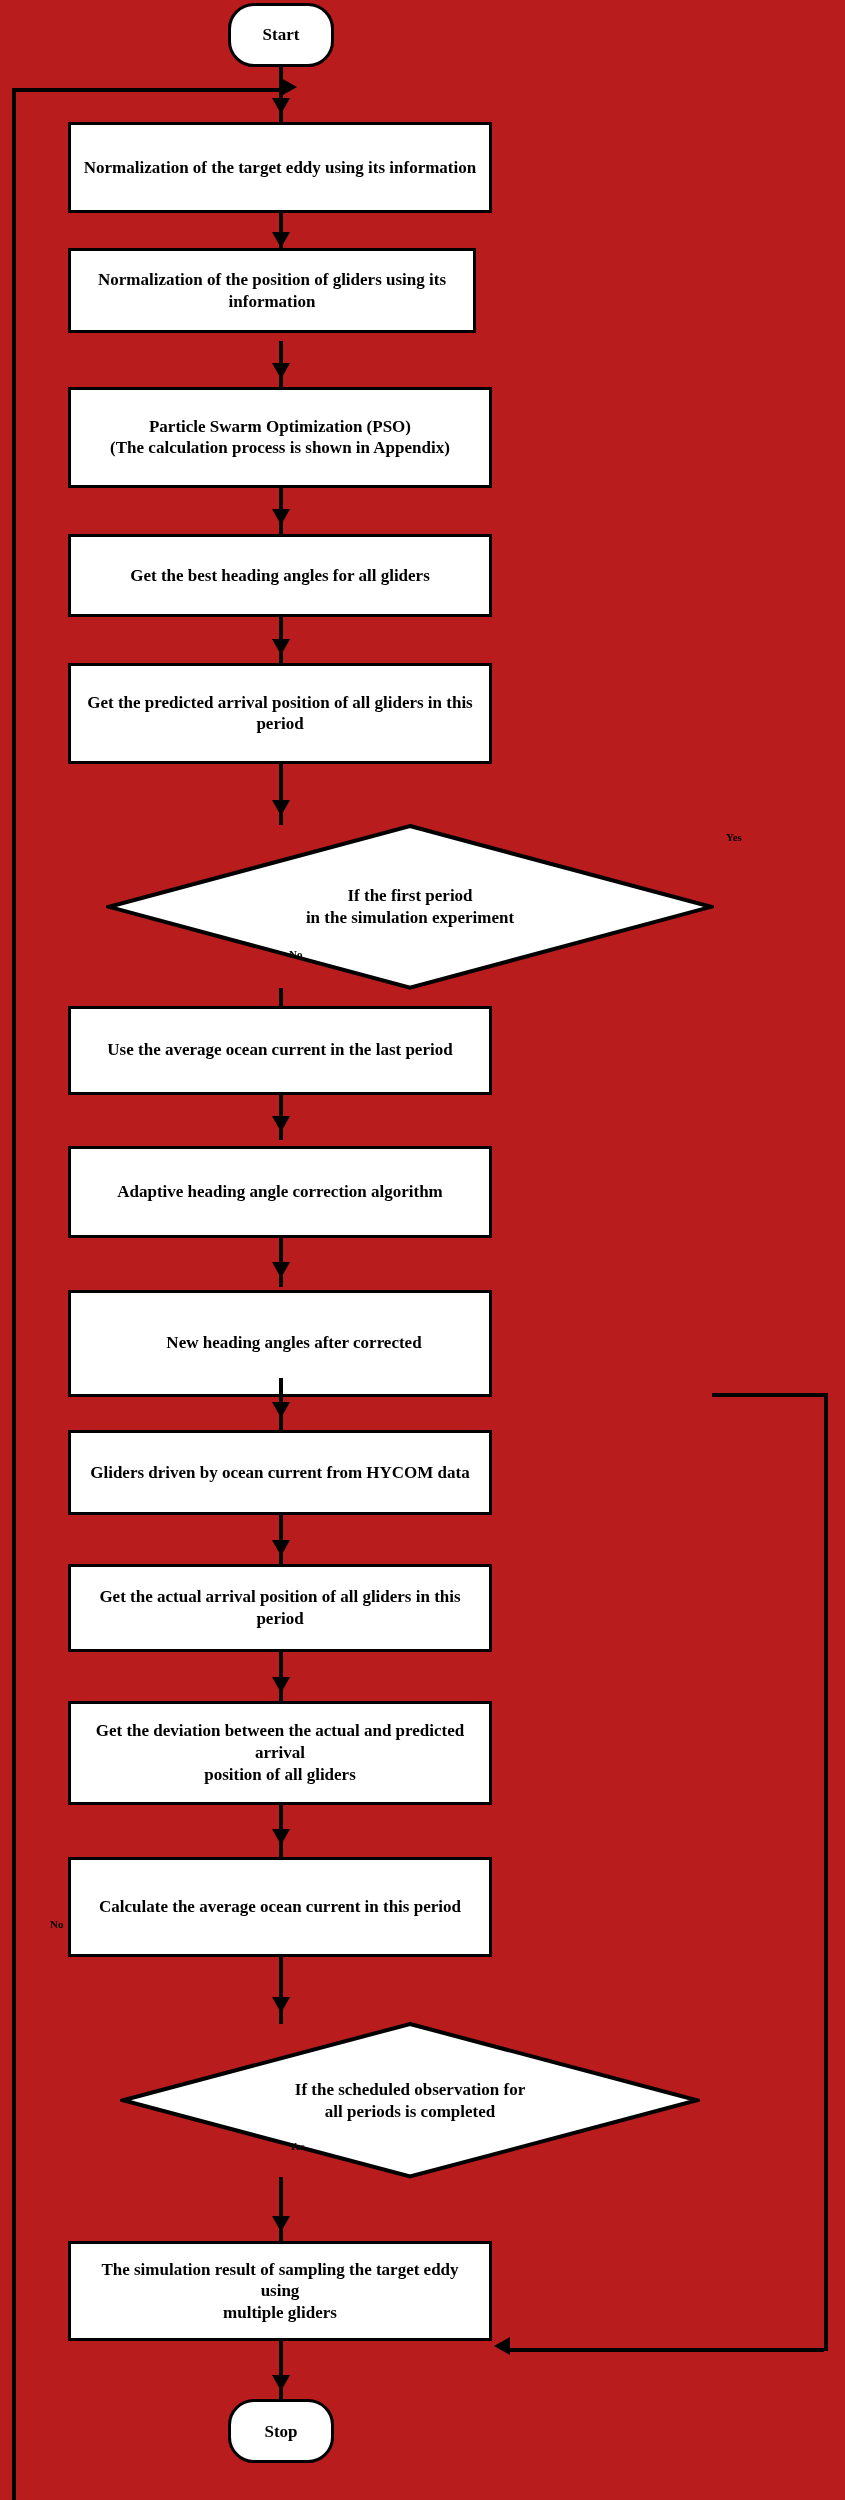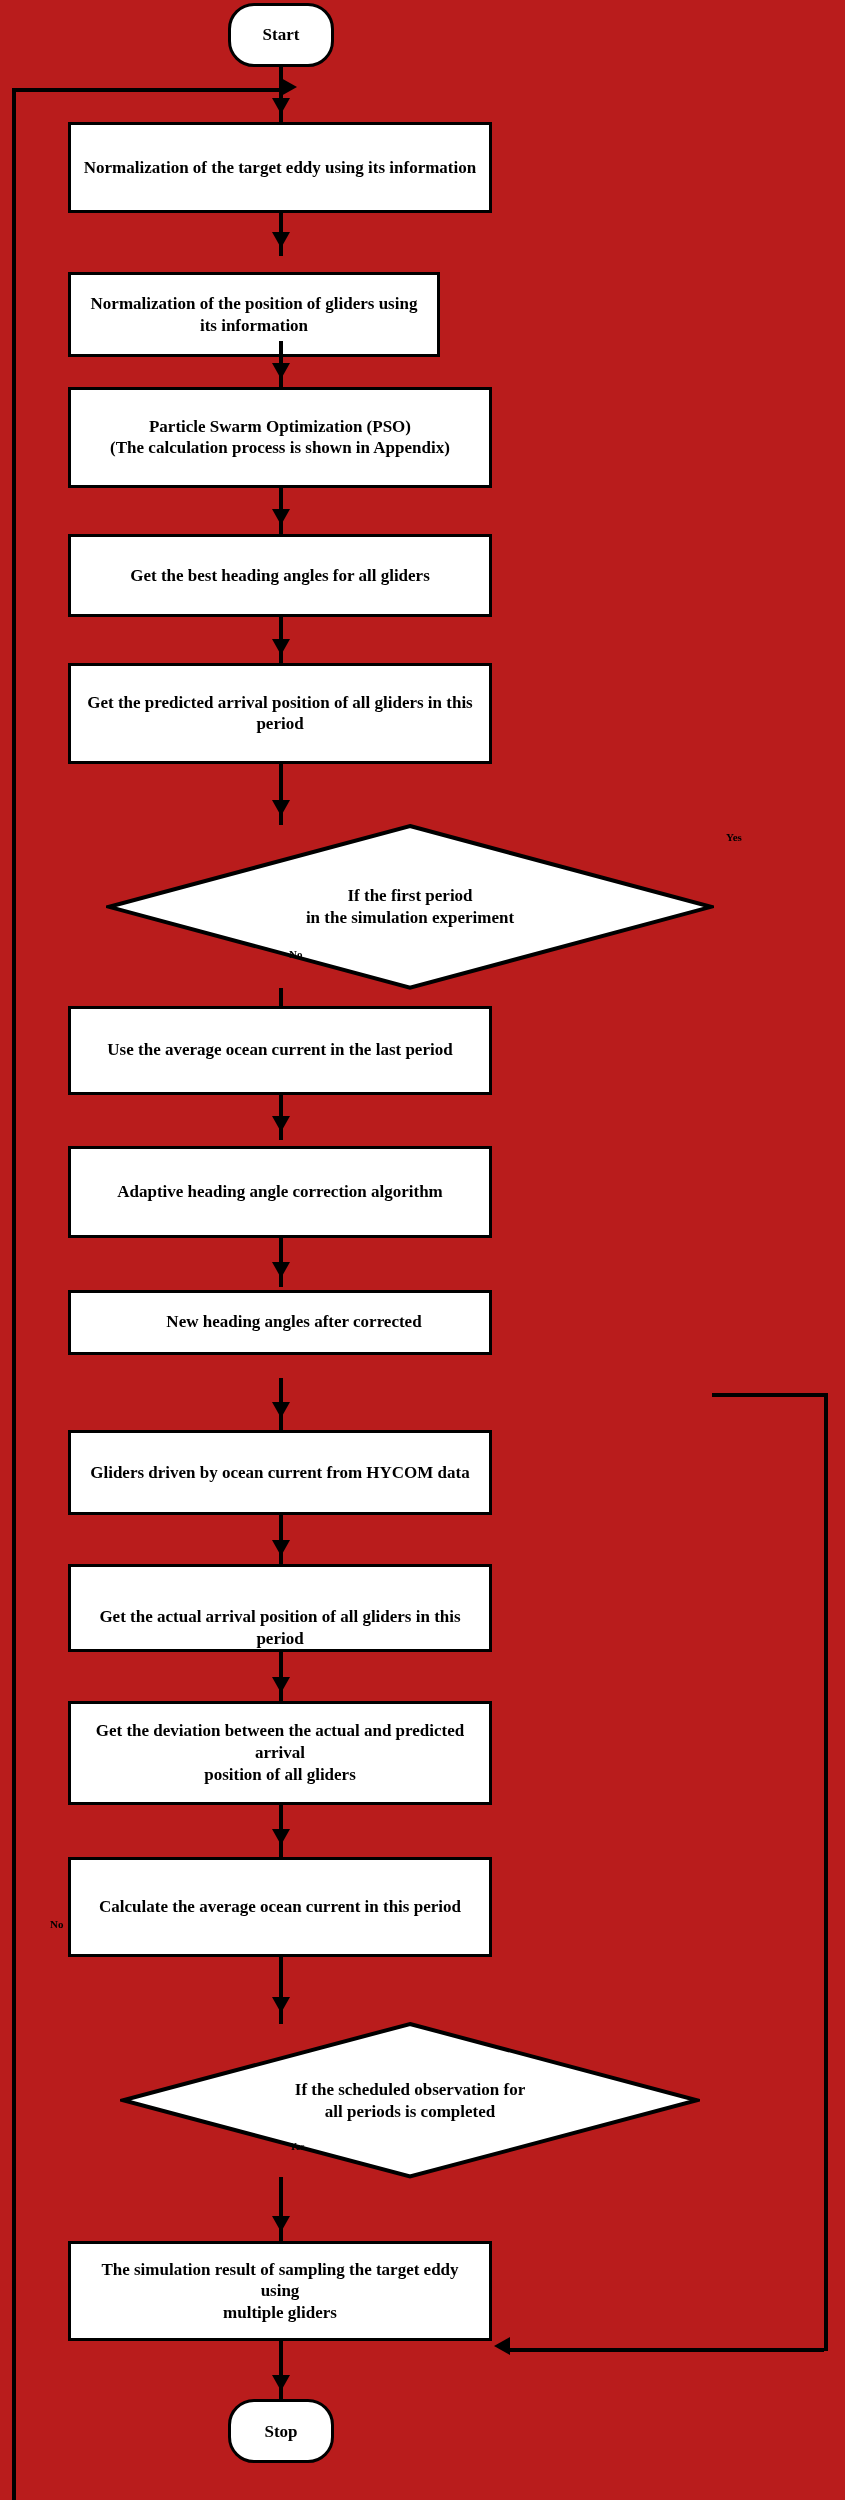--- a/index.html
+++ b/index.html
@@ -137,21 +137,21 @@
   <div class="vline" style="left: 279px; top: 67.0732px; height: 54.878px;"></div>
   <div class="arrow-down" style="left: 272px; top: 97.561px; height: 0px;"></div>
 
   <div class="node process" style="left: 68px; top: 121.951px; width: 424px; height: 91.4634px;">
     <span class="node-text">Normalization of the target eddy using its information</span>
   </div>
 
   <div class="vline" style="left: 279px; top: 213.415px; height: 42.6829px;"></div>
   <div class="arrow-down" style="left: 272px; top: 231.707px; height: 0px;"></div>
 
-  <div class="node process" style="left: 68px; top: 272px; width: 372px; height: 85.3659px;">
+  <div class="node process" style="left: 68px; top: 248px; width: 408px; height: 85.3659px;">
     <span class="node-text">Normalization of the position of gliders using its information</span>
   </div>
 
   <div class="vline" style="left: 279px; top: 341.463px; height: 45.7317px;"></div>
   <div class="arrow-down" style="left: 272px; top: 362.805px; height: 0px;"></div>
 
   <div class="node process" style="left: 68px; top: 387.195px; width: 424px; height: 100.61px;">
     <span class="node-text">Particle Swarm Optimization (PSO)
 (The calculation process is shown in Appendix)</span>
   </div>
@@ -194,35 +194,35 @@
   <div class="vline" style="left: 279px; top: 1094.51px; height: 45.7317px;"></div>
   <div class="arrow-down" style="left: 272px; top: 1115.85px; height: 0px;"></div>
 
   <div class="node process" style="left: 68px; top: 1146.34px; width: 424px; height: 91.4634px;">
     <span class="node-text">Adaptive heading angle correction algorithm</span>
   </div>
 
   <div class="vline" style="left: 279px; top: 1237.8px; height: 48.7805px;"></div>
   <div class="arrow-down" style="left: 272px; top: 1262.2px; height: 0px;"></div>
 
-  <div class="node process" style="left: 68px; top: 1289.63px; width: 424px; height: 65px; padding-left: 28px;">
+  <div class="node process" style="left: 68px; top: 1289.63px; width: 424px; height: 107px; padding-left: 28px;">
     <span class="node-text">New heading angles after corrected</span>
   </div>
 
   <div class="vline" style="left: 279px; top: 1378.05px; height: 51.8293px;"></div>
   <div class="arrow-down" style="left: 272px; top: 1402.44px; height: 0px;"></div>
 
   <div class="node process" style="left: 68px; top: 1429.88px; width: 424px; height: 85.3659px;">
     <span class="node-text">Gliders driven by ocean current from HYCOM data</span>
   </div>
 
   <div class="vline" style="left: 279px; top: 1515.24px; height: 48.7805px;"></div>
   <div class="arrow-down" style="left: 272px; top: 1539.63px; height: 0px;"></div>
 
-  <div class="node process" style="left: 68px; top: 1564.02px; width: 424px; height: 88.4146px; align-items: flex-end;">
+  <div class="node process" style="left: 68px; top: 1564.02px; width: 424px; height: 88.4146px;">
     <span class="node-text">Get the actual arrival position of all gliders in this period</span>
   </div>
 
   <div class="vline" style="left: 279px; top: 1652.44px; height: 48.7805px;"></div>
   <div class="arrow-down" style="left: 272px; top: 1676.83px; height: 0px;"></div>
 
   <div class="node process" style="left: 68px; top: 1701.22px; width: 424px; height: 103.659px; justify-content: center;">
     <span class="node-text">Get the deviation between the actual and predicted arrival
 position of all gliders</span>
   </div>

